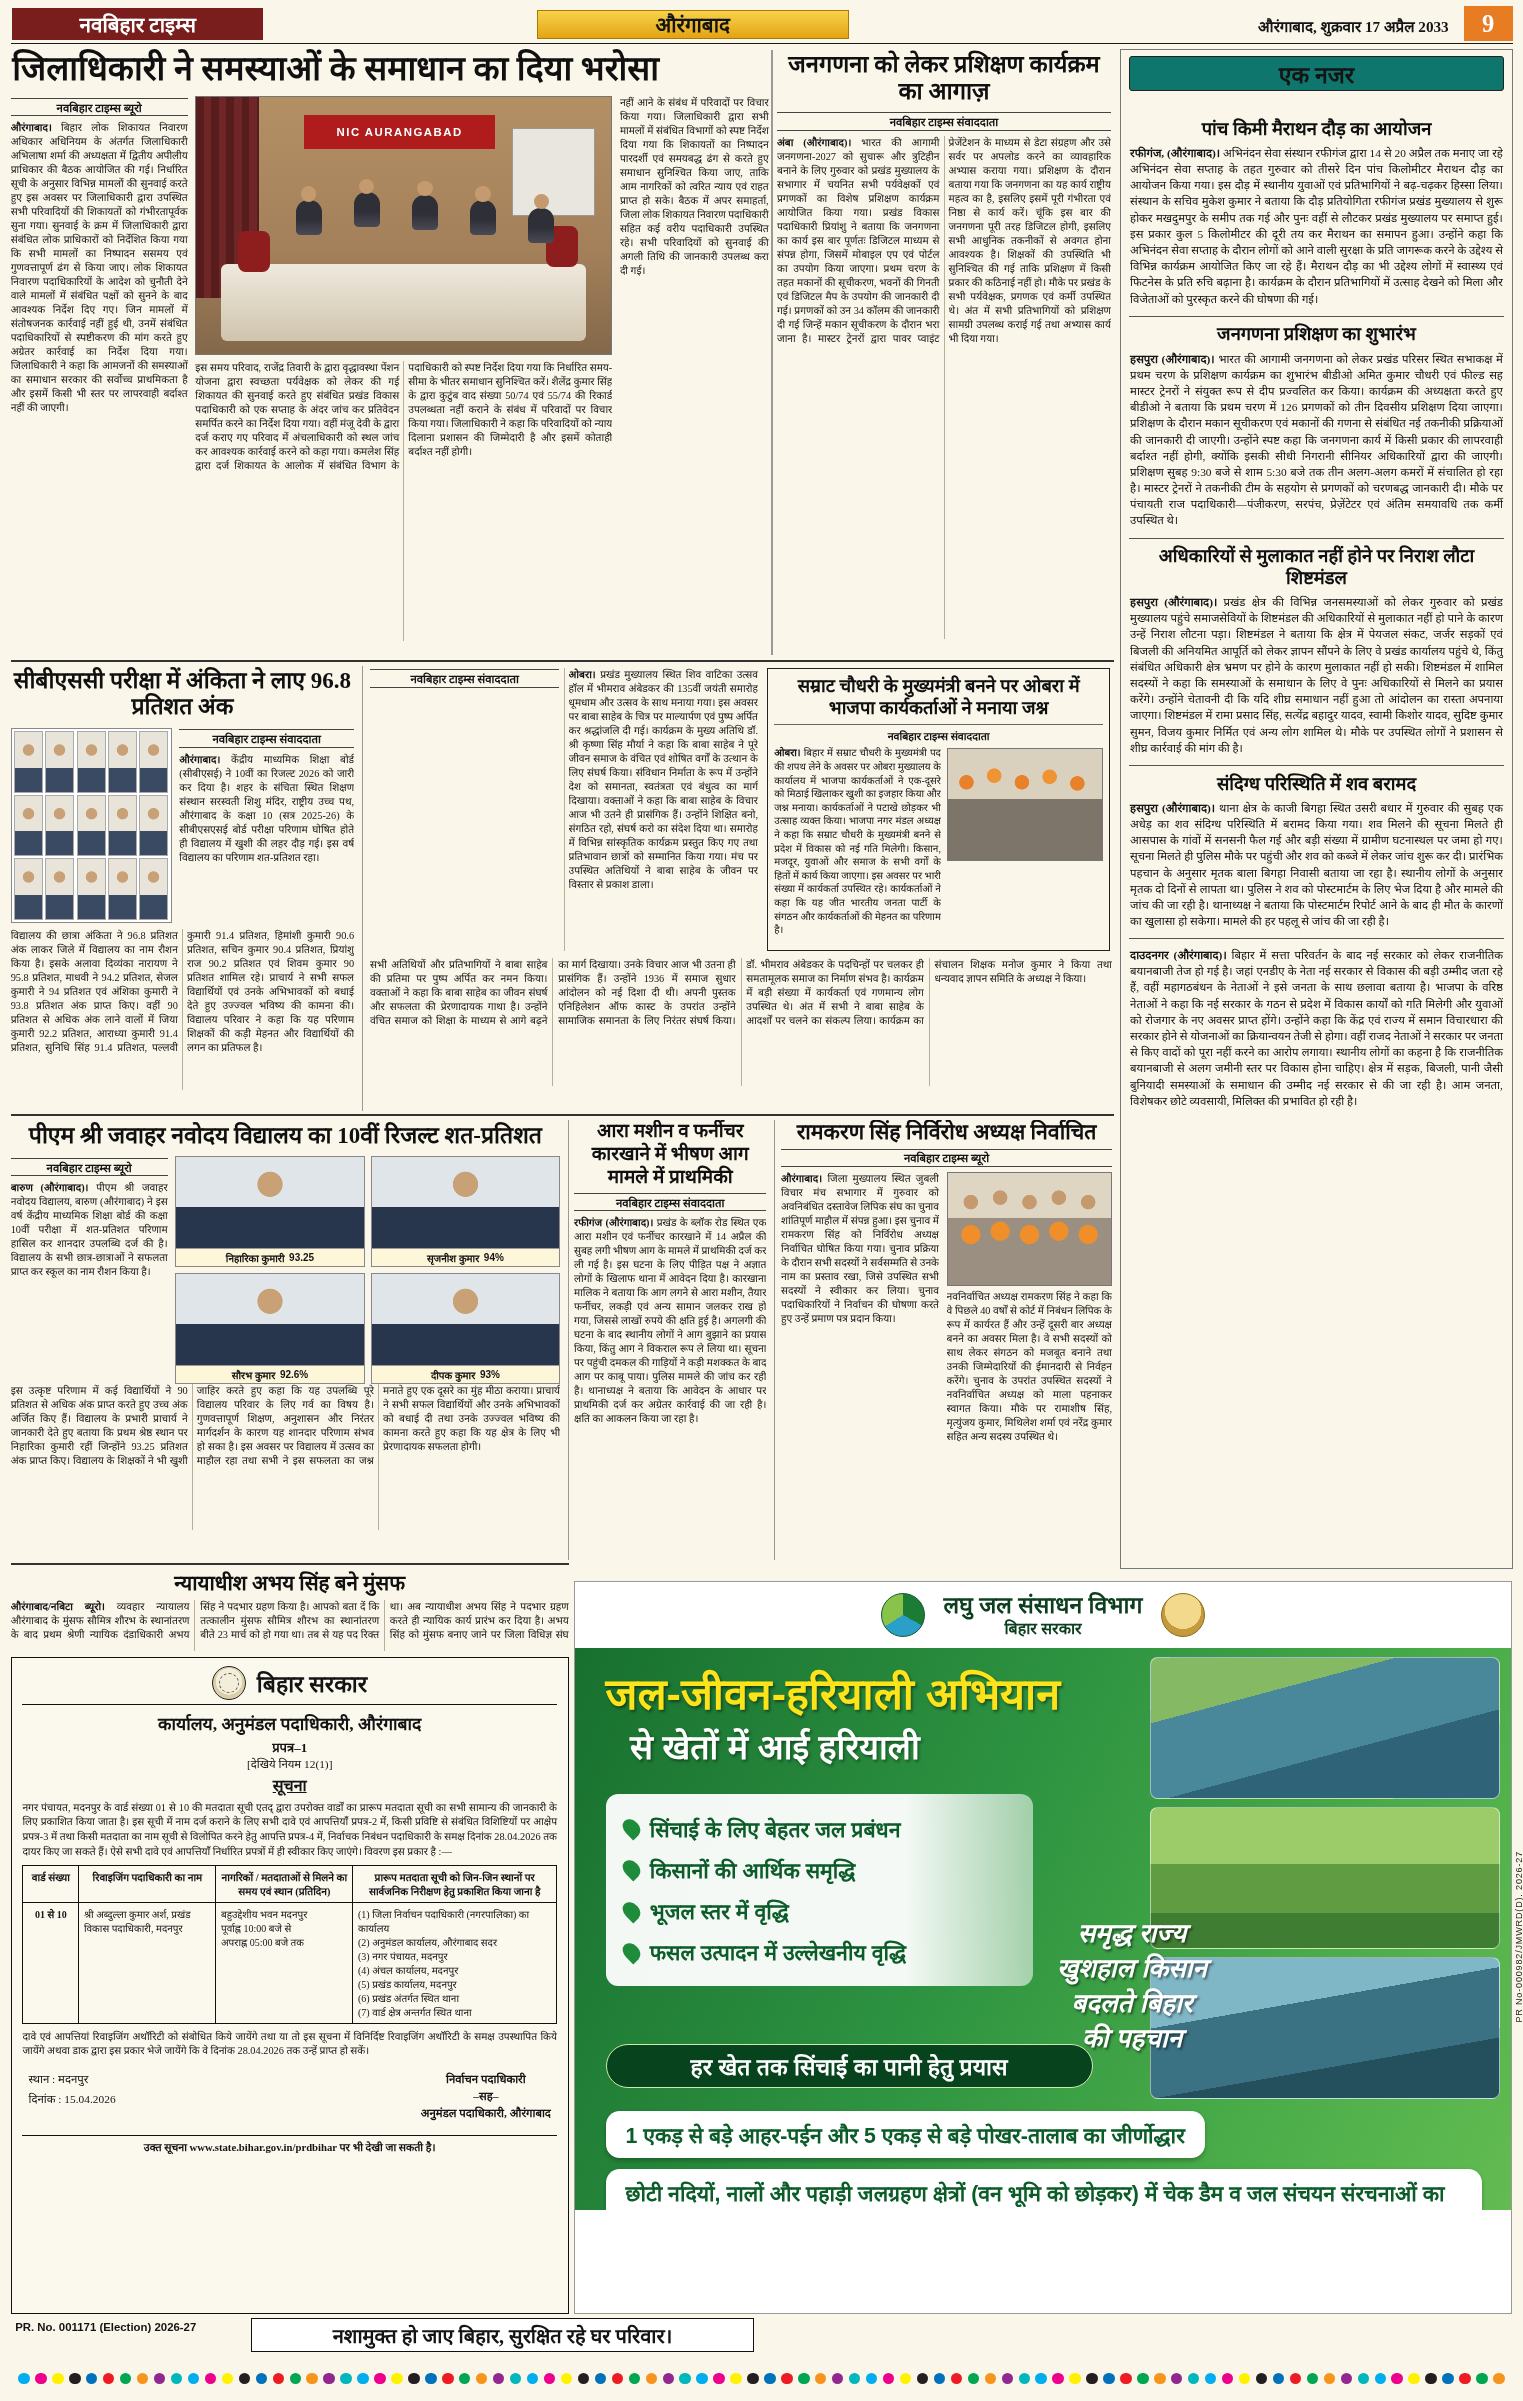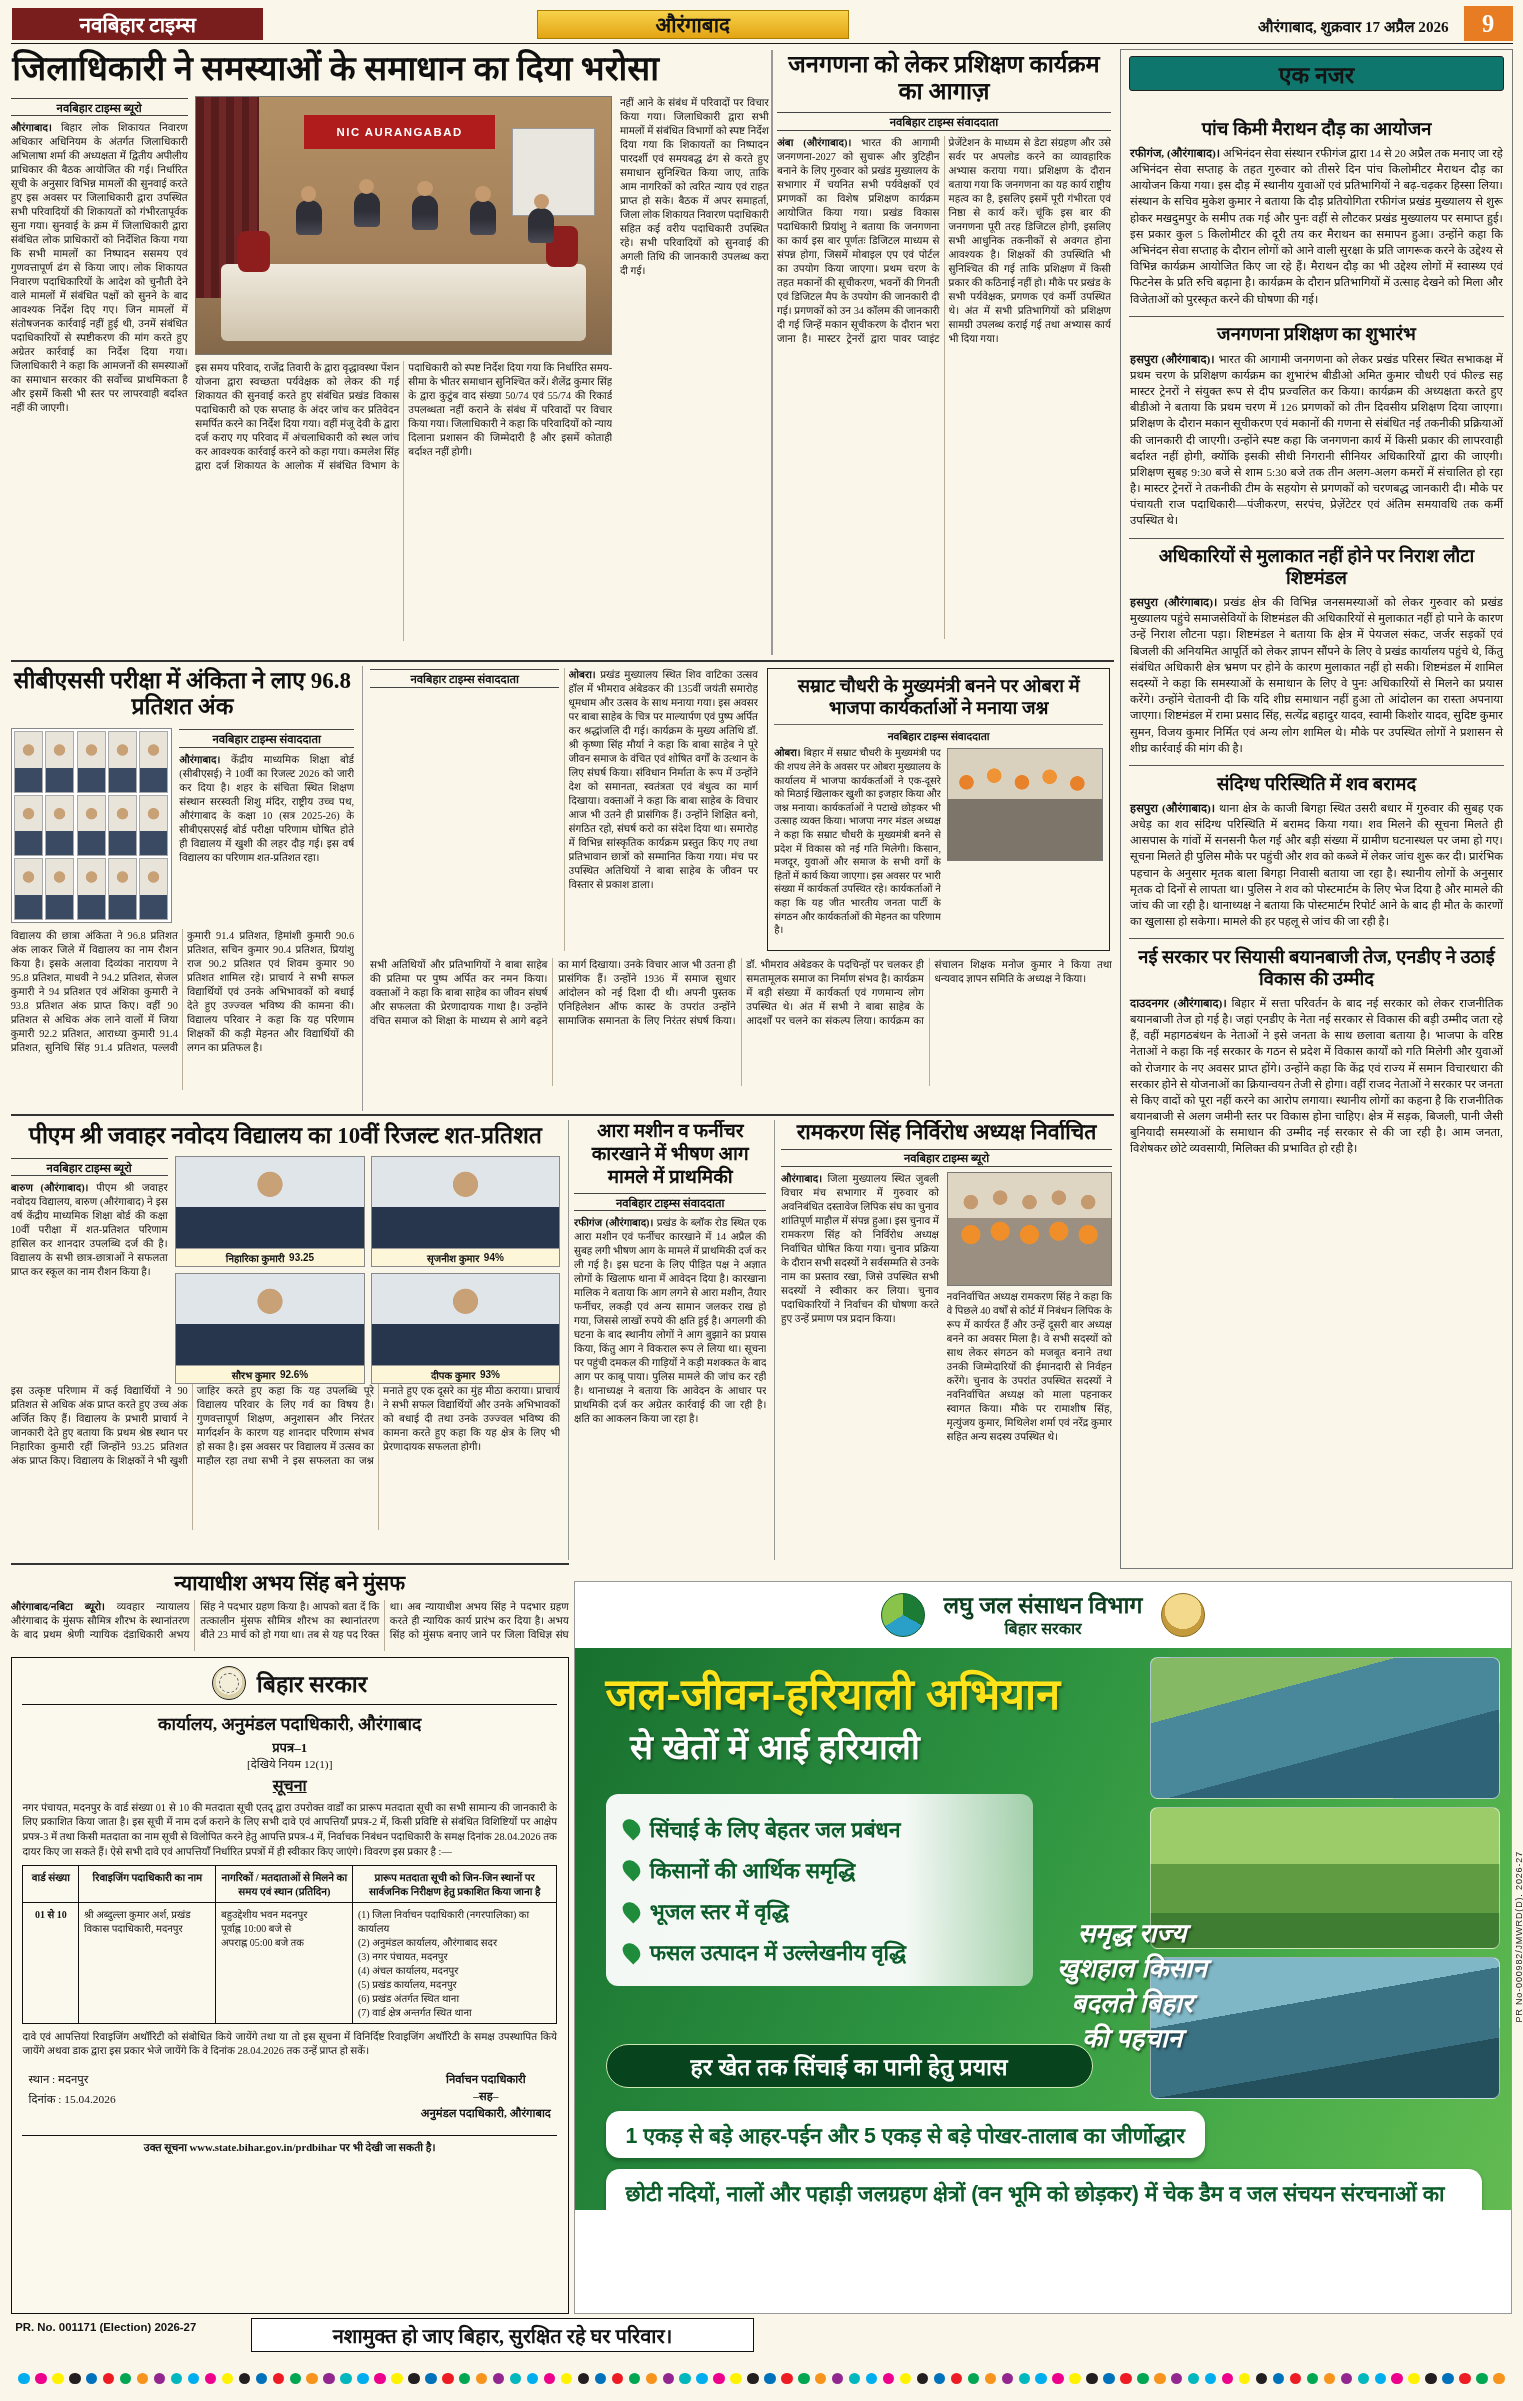--- a/index.html
+++ b/index.html
@@ -158,21 +158,21 @@
   .reg-dot{width:11.4px;height:11.4px;border-radius:50%;flex:none;}
 </style>
 </head>
 <body>
 
 <div class="page">
 
   <div class="header">
     <div class="masthead">नवबिहार टाइम्स</div>
     <div class="edition">औरंगाबाद</div>
-    <div class="dateline">औरंगाबाद, शुक्रवार 17 अप्रैल 2026</div>
+    <div class="dateline">औरंगाबाद, शुक्रवार 17 अप्रैल 2033</div>
     <div class="pagebadge">9</div>
   </div>
 
   <div class="hr1"></div>
   <div class="hr2"></div>
   <div class="hr3"></div>
   <div class="vr1"></div>
 
   <div class="art-dm">
     <h1 class="h-dm">जिलाधिकारी ने समस्याओं के समाधान का दिया भरोसा</h1>
@@ -222,21 +222,20 @@
     </div>
     <div class="sb-item">
       <h3>अधिकारियों से मुलाकात नहीं होने पर निराश लौटा शिष्टमंडल</h3>
       <p><b class="lead">हसपुरा (औरंगाबाद)।</b> <span>प्रखंड क्षेत्र की विभिन्न जनसमस्याओं को लेकर गुरुवार को प्रखंड मुख्यालय पहुंचे समाजसेवियों के शिष्टमंडल की अधिकारियों से मुलाकात नहीं हो पाने के कारण उन्हें निराश लौटना पड़ा। शिष्टमंडल ने बताया कि क्षेत्र में पेयजल संकट, जर्जर सड़कों एवं बिजली की अनियमित आपूर्ति को लेकर ज्ञापन सौंपने के लिए वे प्रखंड कार्यालय पहुंचे थे, किंतु संबंधित अधिकारी क्षेत्र भ्रमण पर होने के कारण मुलाकात नहीं हो सकी। शिष्टमंडल में शामिल सदस्यों ने कहा कि समस्याओं के समाधान के लिए वे पुनः अधिकारियों से मिलने का प्रयास करेंगे। उन्होंने चेतावनी दी कि यदि शीघ्र समाधान नहीं हुआ तो आंदोलन का रास्ता अपनाया जाएगा। शिष्टमंडल में रामा प्रसाद सिंह, सत्येंद्र बहादुर यादव, स्वामी किशोर यादव, सुदिष्ट कुमार सुमन, विजय कुमार निर्मित एवं अन्य लोग शामिल थे। मौके पर उपस्थित लोगों ने प्रशासन से शीघ्र कार्रवाई की मांग की है।</span></p>
     </div>
     <div class="sb-item">
       <h3>संदिग्ध परिस्थिति में शव बरामद</h3>
       <p><b class="lead">हसपुरा (औरंगाबाद)।</b> <span>थाना क्षेत्र के काजी बिगहा स्थित उसरी बधार में गुरुवार की सुबह एक अधेड़ का शव संदिग्ध परिस्थिति में बरामद किया गया। शव मिलने की सूचना मिलते ही आसपास के गांवों में सनसनी फैल गई और बड़ी संख्या में ग्रामीण घटनास्थल पर जमा हो गए। सूचना मिलते ही पुलिस मौके पर पहुंची और शव को कब्जे में लेकर जांच शुरू कर दी। प्रारंभिक पहचान के अनुसार मृतक बाला बिगहा निवासी बताया जा रहा है। स्थानीय लोगों के अनुसार मृतक दो दिनों से लापता था। पुलिस ने शव को पोस्टमार्टम के लिए भेज दिया है और मामले की जांच की जा रही है। थानाध्यक्ष ने बताया कि पोस्टमार्टम रिपोर्ट आने के बाद ही मौत के कारणों का खुलासा हो सकेगा। मामले की हर पहलू से जांच की जा रही है।</span></p>
     </div>
     <div class="sb-item">
-      <h3>नई सरकार पर सियासी बयानबाजी तेज, एनडीए ने उठाई विकास की उम्मीद</h3>
       <p><b class="lead">दाउदनगर (औरंगाबाद)।</b> <span>बिहार में सत्ता परिवर्तन के बाद नई सरकार को लेकर राजनीतिक बयानबाजी तेज हो गई है। जहां एनडीए के नेता नई सरकार से विकास की बड़ी उम्मीद जता रहे हैं, वहीं महागठबंधन के नेताओं ने इसे जनता के साथ छलावा बताया है। भाजपा के वरिष्ठ नेताओं ने कहा कि नई सरकार के गठन से प्रदेश में विकास कार्यों को गति मिलेगी और युवाओं को रोजगार के नए अवसर प्राप्त होंगे। उन्होंने कहा कि केंद्र एवं राज्य में समान विचारधारा की सरकार होने से योजनाओं का क्रियान्वयन तेजी से होगा। वहीं राजद नेताओं ने सरकार पर जनता से किए वादों को पूरा नहीं करने का आरोप लगाया। स्थानीय लोगों का कहना है कि राजनीतिक बयानबाजी से अलग जमीनी स्तर पर विकास होना चाहिए। क्षेत्र में सड़क, बिजली, पानी जैसी बुनियादी समस्याओं के समाधान की उम्मीद नई सरकार से की जा रही है। आम जनता, विशेषकर छोटे व्यवसायी, मिलिक्त की प्रभावित हो रही है।</span></p>
     </div>
   </div>
 
   <div class="art-cbse">
     <h2 class="h-cbse">सीबीएससी परीक्षा में अंकिता ने लाए 96.8 प्रतिशत अंक</h2>
     <div class="cbse-row">
       <div class="cbse-grid">
           <div class="mini-portrait"></div>
           <div class="mini-portrait"></div>

